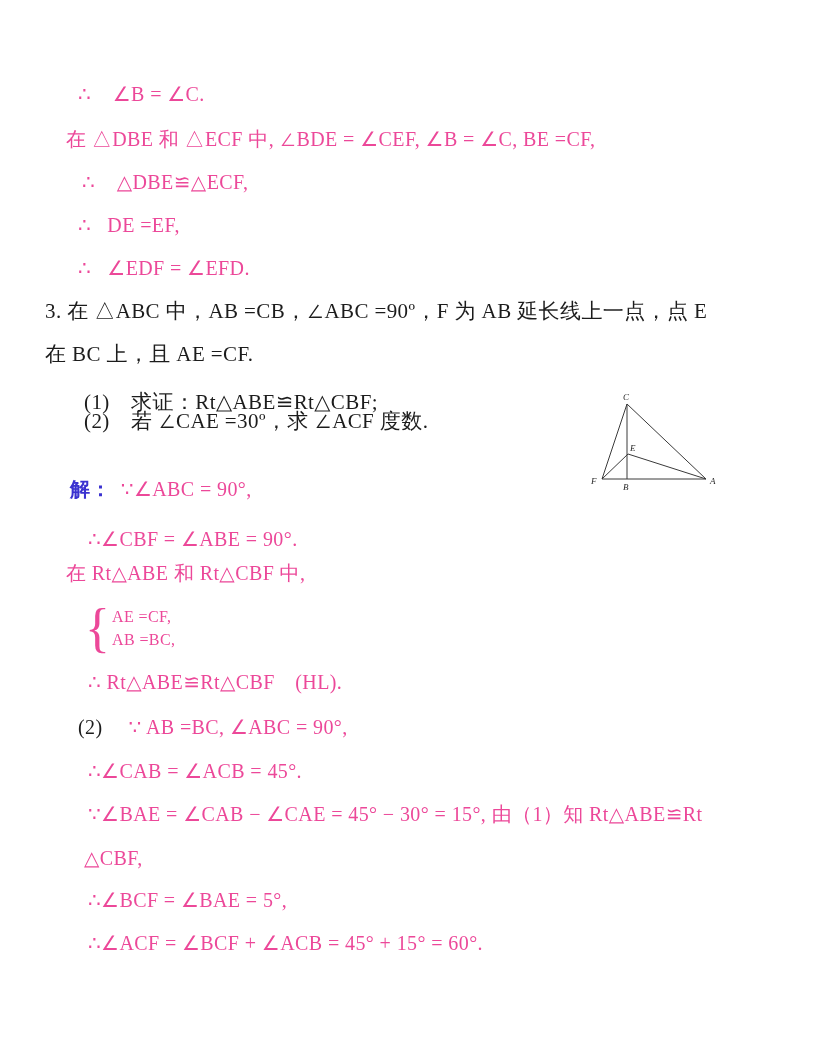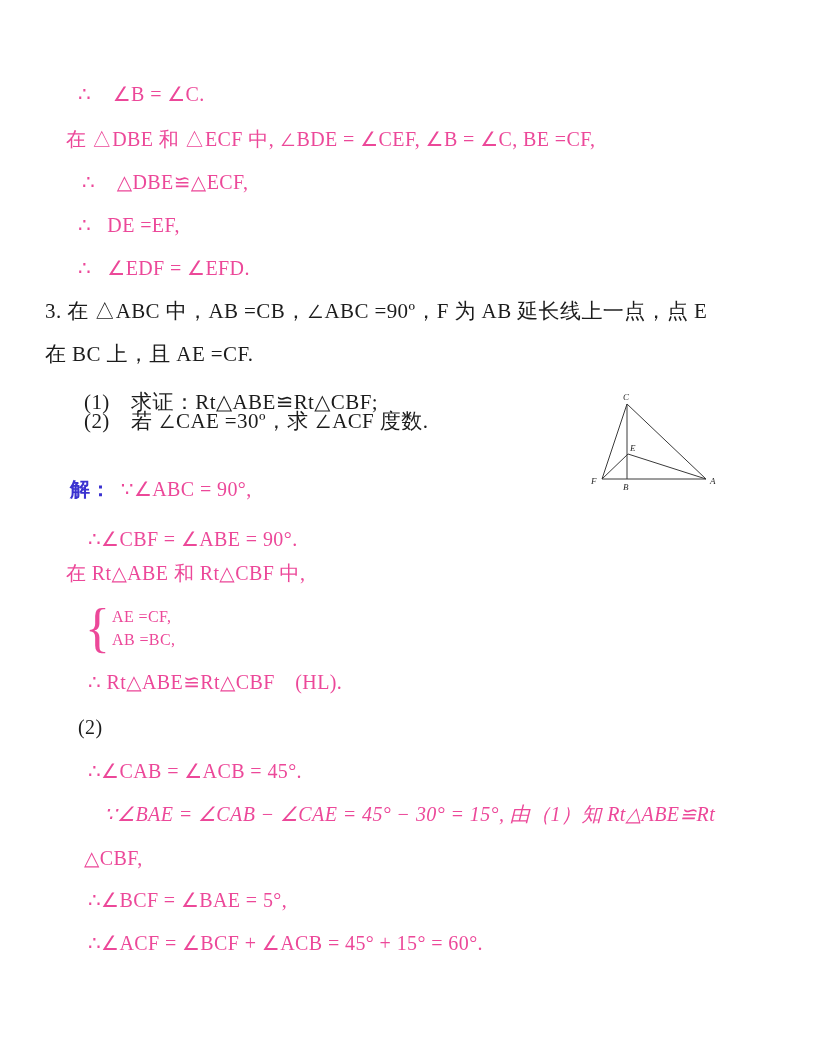--- a/index.html
+++ b/index.html
@@ -99,18 +99,19 @@
   <span class="eqs">
     <div>AE =CF,</div>
     <div>AB =BC,</div>
   </span>
 </div>
 
 <div class="line red" style="left:88px; top:670px;">∴ Rt△ABE≌Rt△CBF　(HL).</div>
 
 <div class="line part2-row" style="left:78px; top:715px;">
   <span class="black">(2)</span>
+  <span class="red">∵ AB =BC, ∠ABC = 90°,</span>
 </div>
 <div class="line red" style="left:88px; top:759px;">∴∠CAB = ∠ACB = 45°.</div>
-<div class="line red" style="left:104px; top:802px;font-style:italic;">∵∠BAE = ∠CAB − ∠CAE = 45° − 30° = 15°, 由（1）知 Rt△ABE≌Rt</div>
+<div class="line red" style="left:88px; top:802px;">∵∠BAE = ∠CAB − ∠CAE = 45° − 30° = 15°, 由（1）知 Rt△ABE≌Rt</div>
 <div class="line red" style="left:84px; top:846px;">△CBF,</div>
 <div class="line red" style="left:88px; top:888px;">∴∠BCF = ∠BAE = 5°,</div>
 <div class="line red" style="left:88px; top:931px;">∴∠ACF = ∠BCF + ∠ACB = 45° + 15° = 60°.</div>
 
 </body></html>

